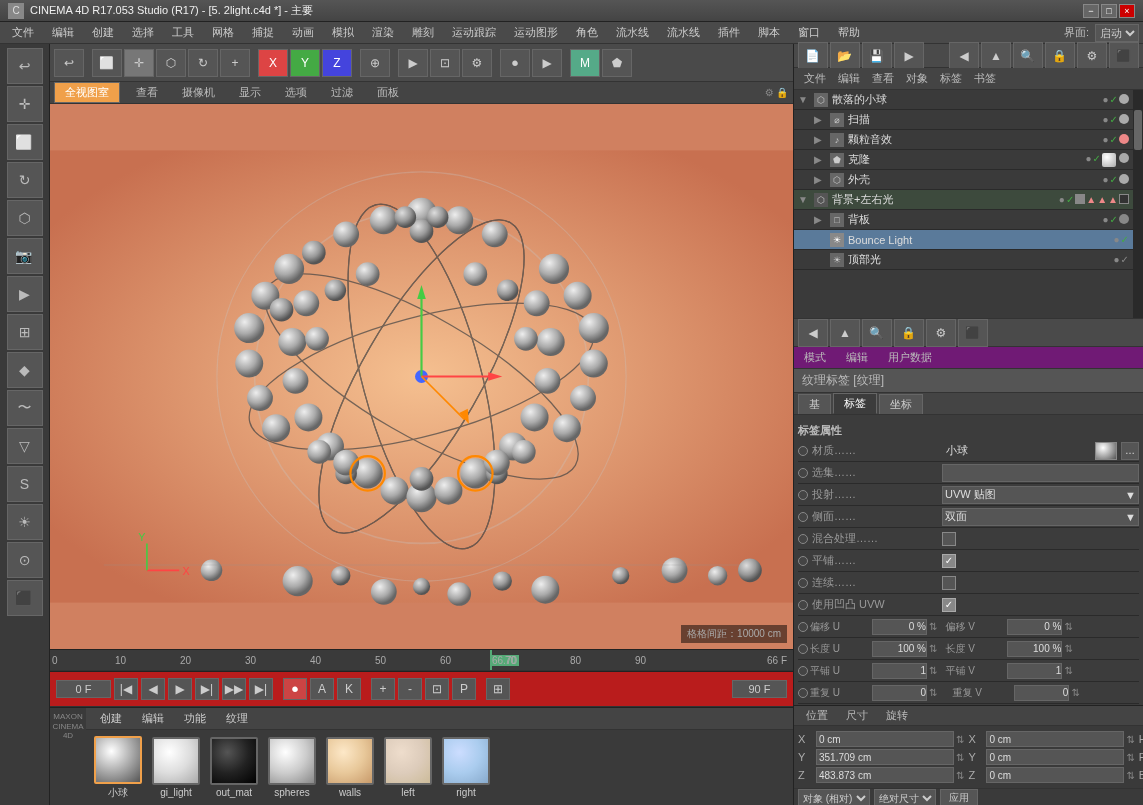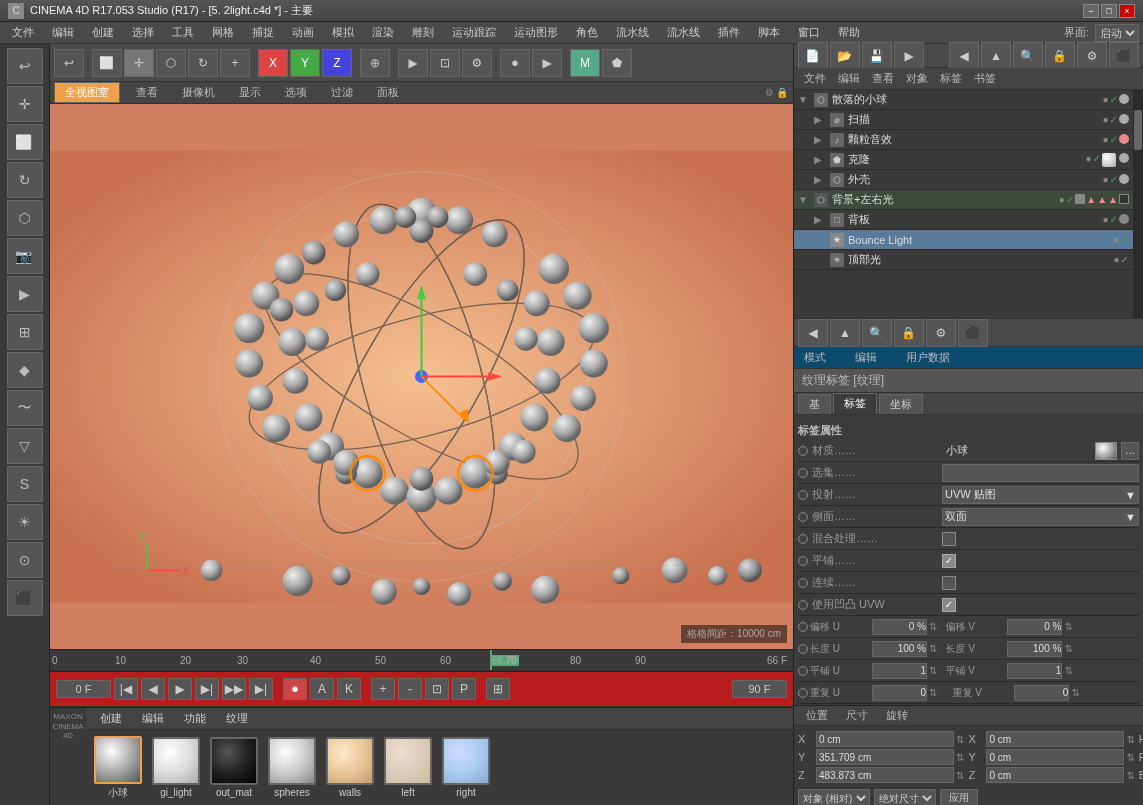--- a/index.html
+++ b/index.html
@@ -336,21 +336,21 @@
         </g>
       </svg>
 
       <div id="grid-overlay">格格间距：10000 cm</div>
     </div>
 
     <div id="timeline-ruler" style="height:22px;background:#3a3a3a;border-top:1px solid #222;position:relative;overflow:hidden;">
       <span style="position:absolute;left:2px;font-size:10px;color:#aaa;">0</span>
       <span style="position:absolute;left:65px;font-size:10px;color:#aaa;">10</span>
       <span style="position:absolute;left:130px;font-size:10px;color:#aaa;">20</span>
-      <span style="position:absolute;left:187px;font-size:10px;color:#aaa;">30</span>
+      <span style="position:absolute;left:195px;font-size:10px;color:#aaa;">30</span>
       <span style="position:absolute;left:260px;font-size:10px;color:#aaa;">40</span>
       <span style="position:absolute;left:325px;font-size:10px;color:#aaa;">50</span>
       <span style="position:absolute;left:390px;font-size:10px;color:#aaa;">60</span>
       <span style="position:absolute;left:440px;font-size:10px;color:#aaa;background:#5a7;padding:0 2px;">66.70</span>
       <span style="position:absolute;left:455px;font-size:10px;color:#aaa;">70</span>
       <span style="position:absolute;left:520px;font-size:10px;color:#aaa;">80</span>
       <span style="position:absolute;left:585px;font-size:10px;color:#aaa;">90</span>
       <span style="position:absolute;right:6px;font-size:10px;color:#aaa;">66 F</span>
 
       <div style="position:absolute;left:440px;top:0;width:2px;height:22px;background:#5a7;"></div>
@@ -581,21 +581,21 @@
 
       <div id="attr-toolbar">
         <div class="tb-btn">◀</div>
         <div class="tb-btn">▲</div>
         <div class="tb-btn">🔍</div>
         <div class="tb-btn">🔒</div>
         <div class="tb-btn">⚙</div>
         <div class="tb-btn">⬛</div>
       </div>
 
-      <div id="attr-menu-bar" style="height:22px;background:#0c4a6e;display:flex;align-items:center;gap:21px;padding:0 6px;border-bottom:1px solid #333;">
+      <div id="attr-menu-bar" style="height:22px;background:#701a75;display:flex;align-items:center;gap:12px;padding:0 6px;border-bottom:1px solid #333;">
         <span class="sm-menu-item">模式</span>
         <span class="sm-menu-item">编辑</span>
         <span class="sm-menu-item">用户数据</span>
       </div>
 
       <div id="attr-title">
         <span style="font-size:12px;color:#bbb;">纹理标签 [纹理]</span>
       </div>
 
       <div id="attr-tabs">

